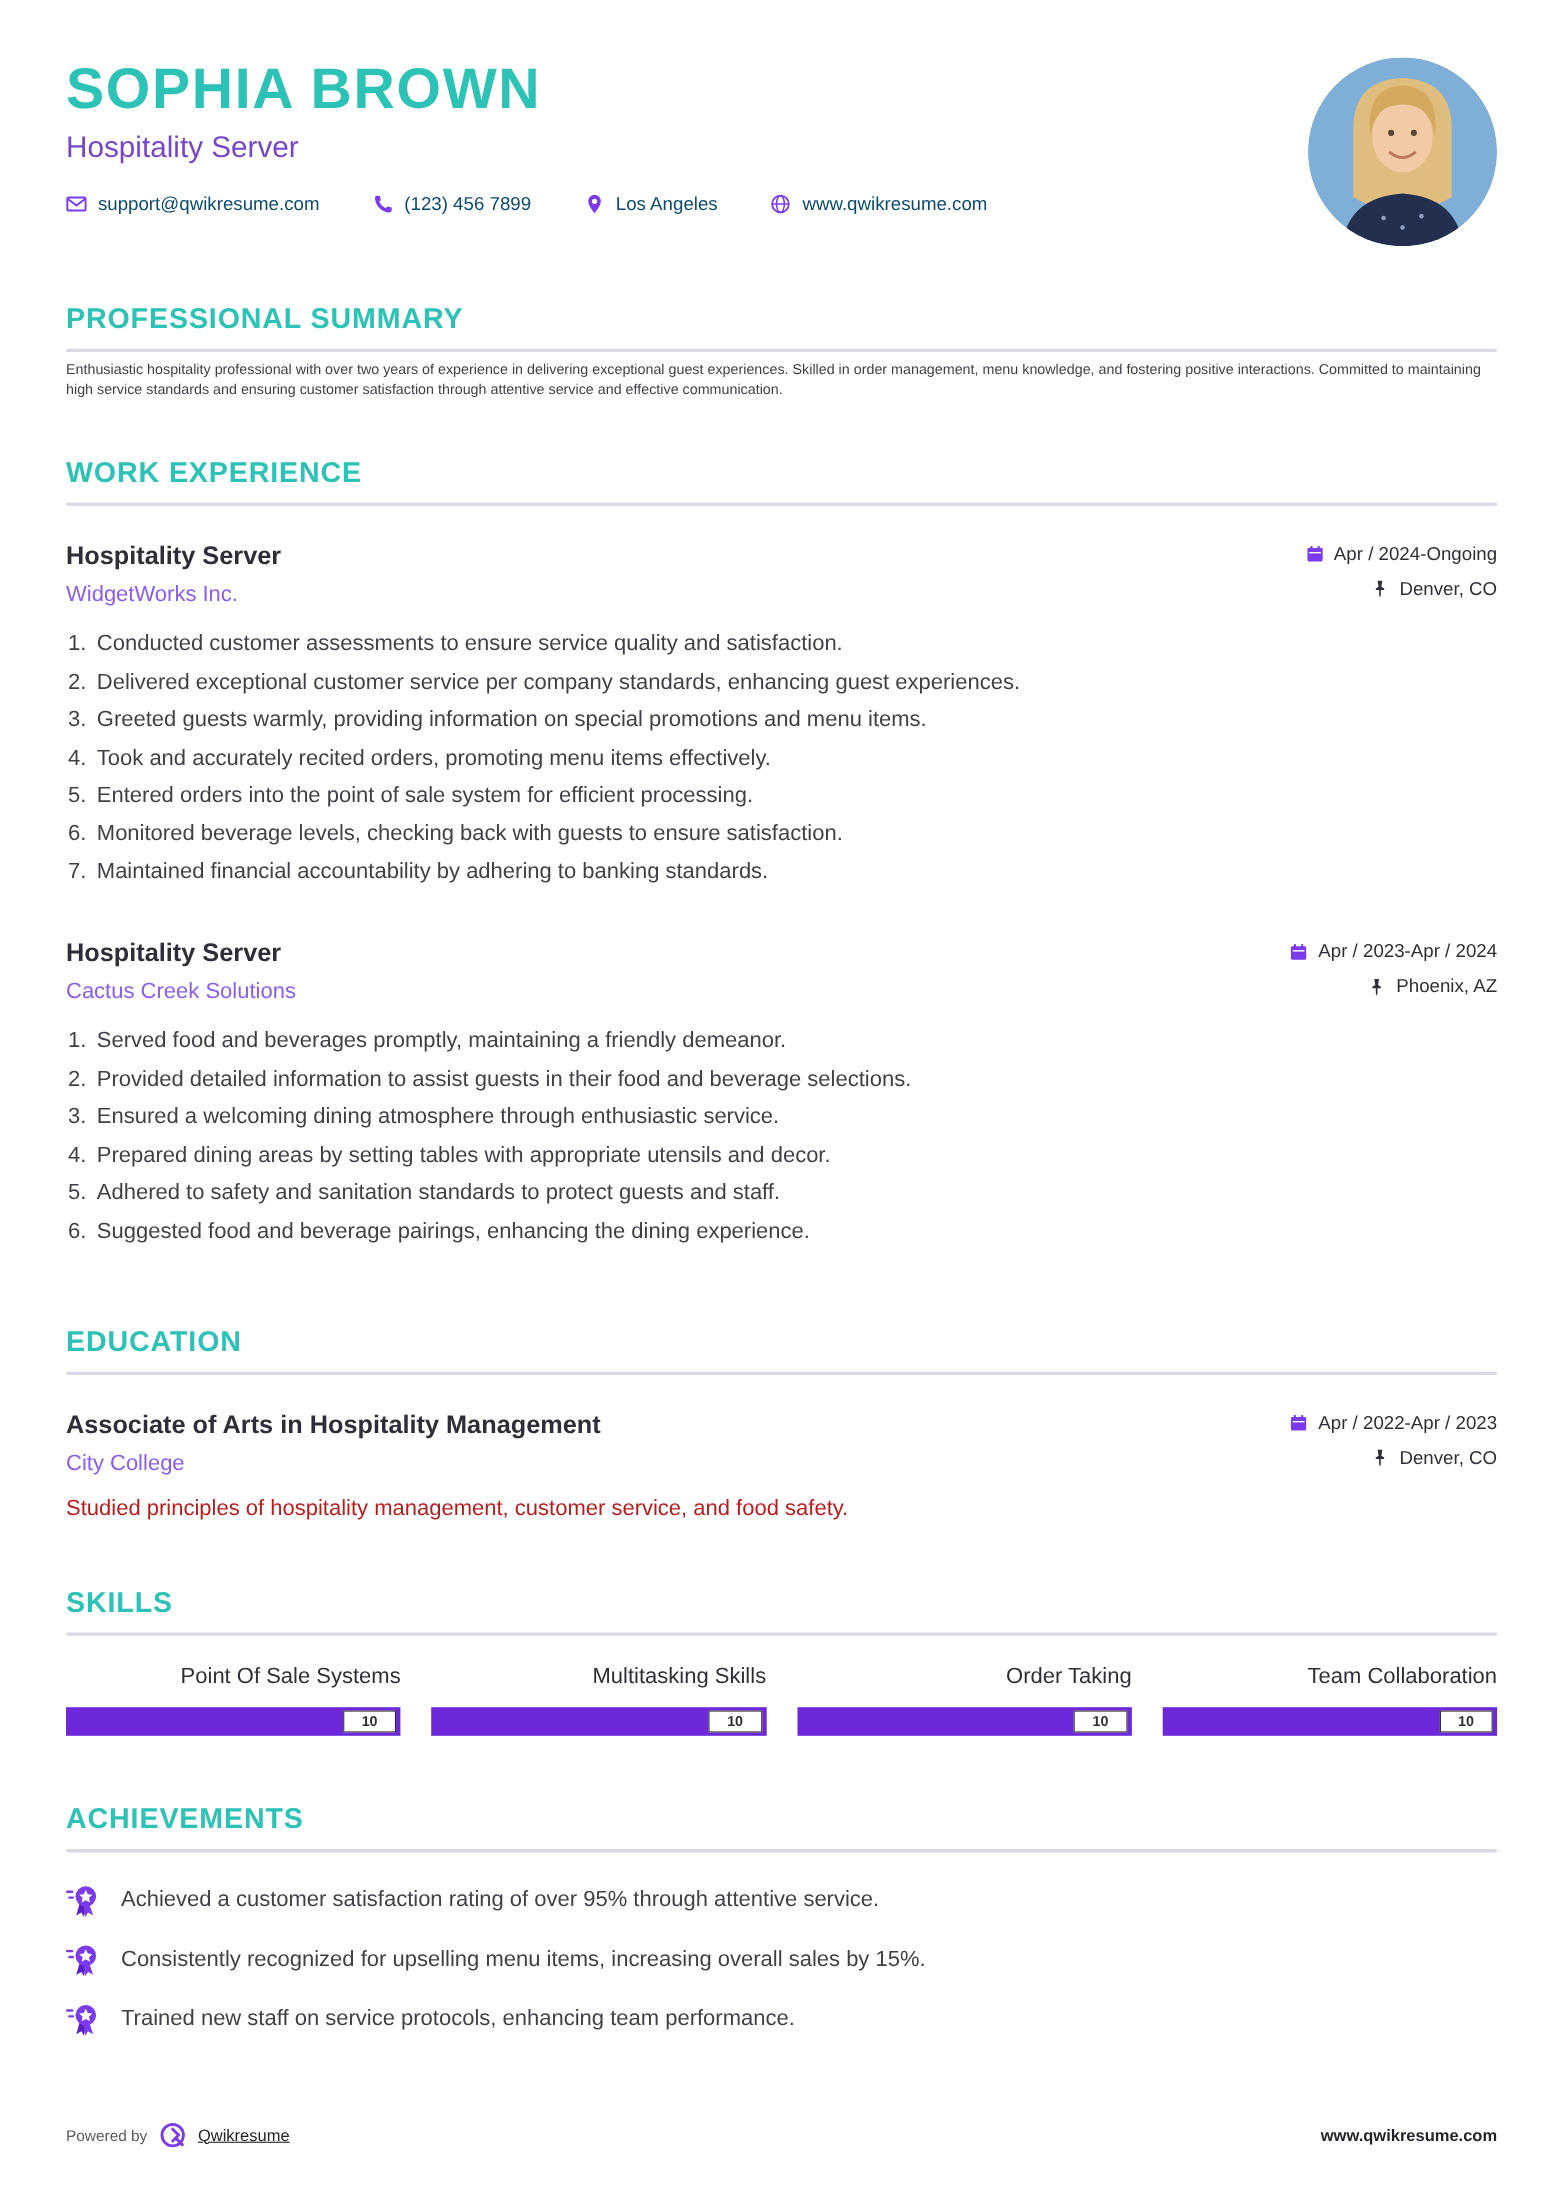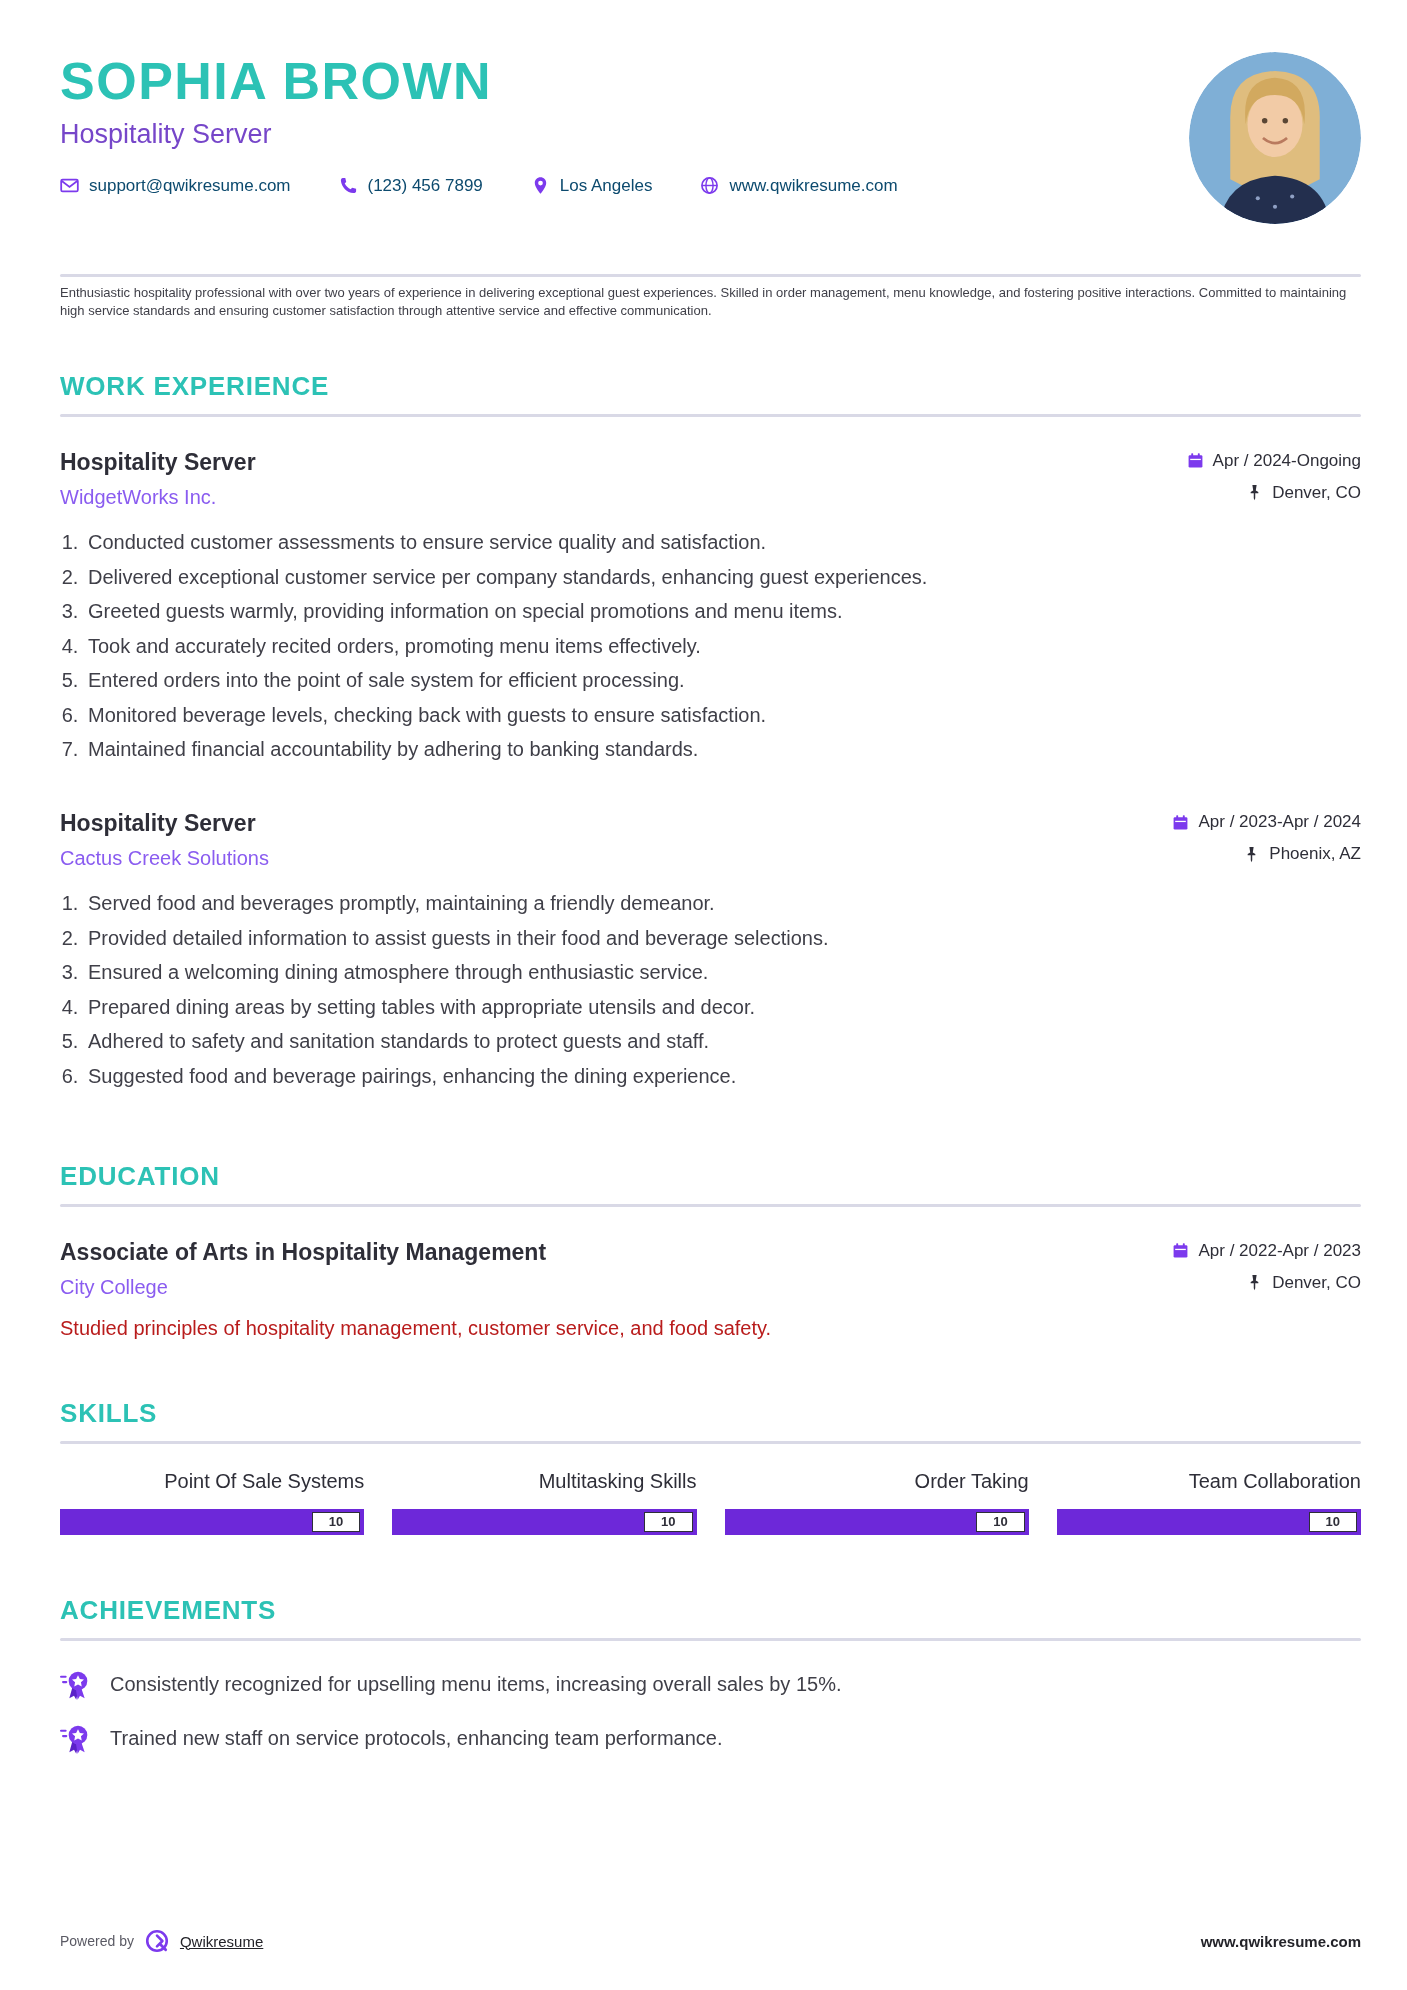--- a/index.html
+++ b/index.html
@@ -170,20 +170,21 @@
           <circle cx="40" cy="85" r="1.2" fill="#8fa0c4"></circle>
             <circle cx="50" cy="90" r="1.2" fill="#8fa0c4"></circle>
             <circle cx="60" cy="84" r="1.2" fill="#8fa0c4"></circle>
           <path d="M33 42 Q30 16 50 15 Q70 16 67 42 Q65 25 50 25 Q35 25 33 42 Z" fill="#d2a95f"></path>
         </g>
       </svg>
     </div>
   </div>
 
   <div class="section">
+    <h2 class="section-heading">PROFESSIONAL SUMMARY</h2>
     <div class="divider"></div>
     <p class="summary-text">Enthusiastic hospitality professional with over two years of experience in delivering exceptional guest experiences. Skilled in order management, menu knowledge, and fostering positive interactions. Committed to maintaining high service standards and ensuring customer satisfaction through attentive service and effective communication.</p>
   </div>
 
   <div class="section">
     <h2 class="section-heading">WORK EXPERIENCE</h2>
     <div class="divider"></div>
 
     <div class="job">
       <div class="entry-head">
@@ -340,20 +341,33 @@
         <span class="award">
           <svg viewBox="0 0 24 24">
             <rect x="0" y="5" width="5" height="1.6" rx="0.8" fill="#7c3aed"></rect>
             <rect x="1.5" y="9" width="4" height="1.6" rx="0.8" fill="#7c3aed"></rect>
             <path d="M9.5 13 L7 22 L10.5 20 L12.2 23 L14 14.5 Z" fill="#5b21c9"></path>
             <path d="M15.5 13 L18.5 22 L15 20 L13.2 23 L11.8 14.5 Z" fill="#7c3aed"></path>
             <circle cx="13.5" cy="9" r="7" fill="#7c3aed"></circle>
             <path d="M13.5 4.6 L14.9 7.5 L18 7.9 L15.7 10 L16.3 13.1 L13.5 11.6 L10.7 13.1 L11.3 10 L9 7.9 L12.1 7.5 Z" fill="#ffffff"></path>
           </svg>
         </span>
+        <span class="achievement-text">Achieved a customer satisfaction rating of over 95% through attentive service.</span>
+      </div>
+      <div class="achievement">
+        <span class="award">
+          <svg viewBox="0 0 24 24">
+            <rect x="0" y="5" width="5" height="1.6" rx="0.8" fill="#7c3aed"></rect>
+            <rect x="1.5" y="9" width="4" height="1.6" rx="0.8" fill="#7c3aed"></rect>
+            <path d="M9.5 13 L7 22 L10.5 20 L12.2 23 L14 14.5 Z" fill="#5b21c9"></path>
+            <path d="M15.5 13 L18.5 22 L15 20 L13.2 23 L11.8 14.5 Z" fill="#7c3aed"></path>
+            <circle cx="13.5" cy="9" r="7" fill="#7c3aed"></circle>
+            <path d="M13.5 4.6 L14.9 7.5 L18 7.9 L15.7 10 L16.3 13.1 L13.5 11.6 L10.7 13.1 L11.3 10 L9 7.9 L12.1 7.5 Z" fill="#ffffff"></path>
+          </svg>
+        </span>
         <span class="achievement-text">Consistently recognized for upselling menu items, increasing overall sales by 15%.</span>
       </div>
       <div class="achievement">
         <span class="award">
           <svg viewBox="0 0 24 24">
             <rect x="0" y="5" width="5" height="1.6" rx="0.8" fill="#7c3aed"></rect>
             <rect x="1.5" y="9" width="4" height="1.6" rx="0.8" fill="#7c3aed"></rect>
             <path d="M9.5 13 L7 22 L10.5 20 L12.2 23 L14 14.5 Z" fill="#5b21c9"></path>
             <path d="M15.5 13 L18.5 22 L15 20 L13.2 23 L11.8 14.5 Z" fill="#7c3aed"></path>
             <circle cx="13.5" cy="9" r="7" fill="#7c3aed"></circle>

